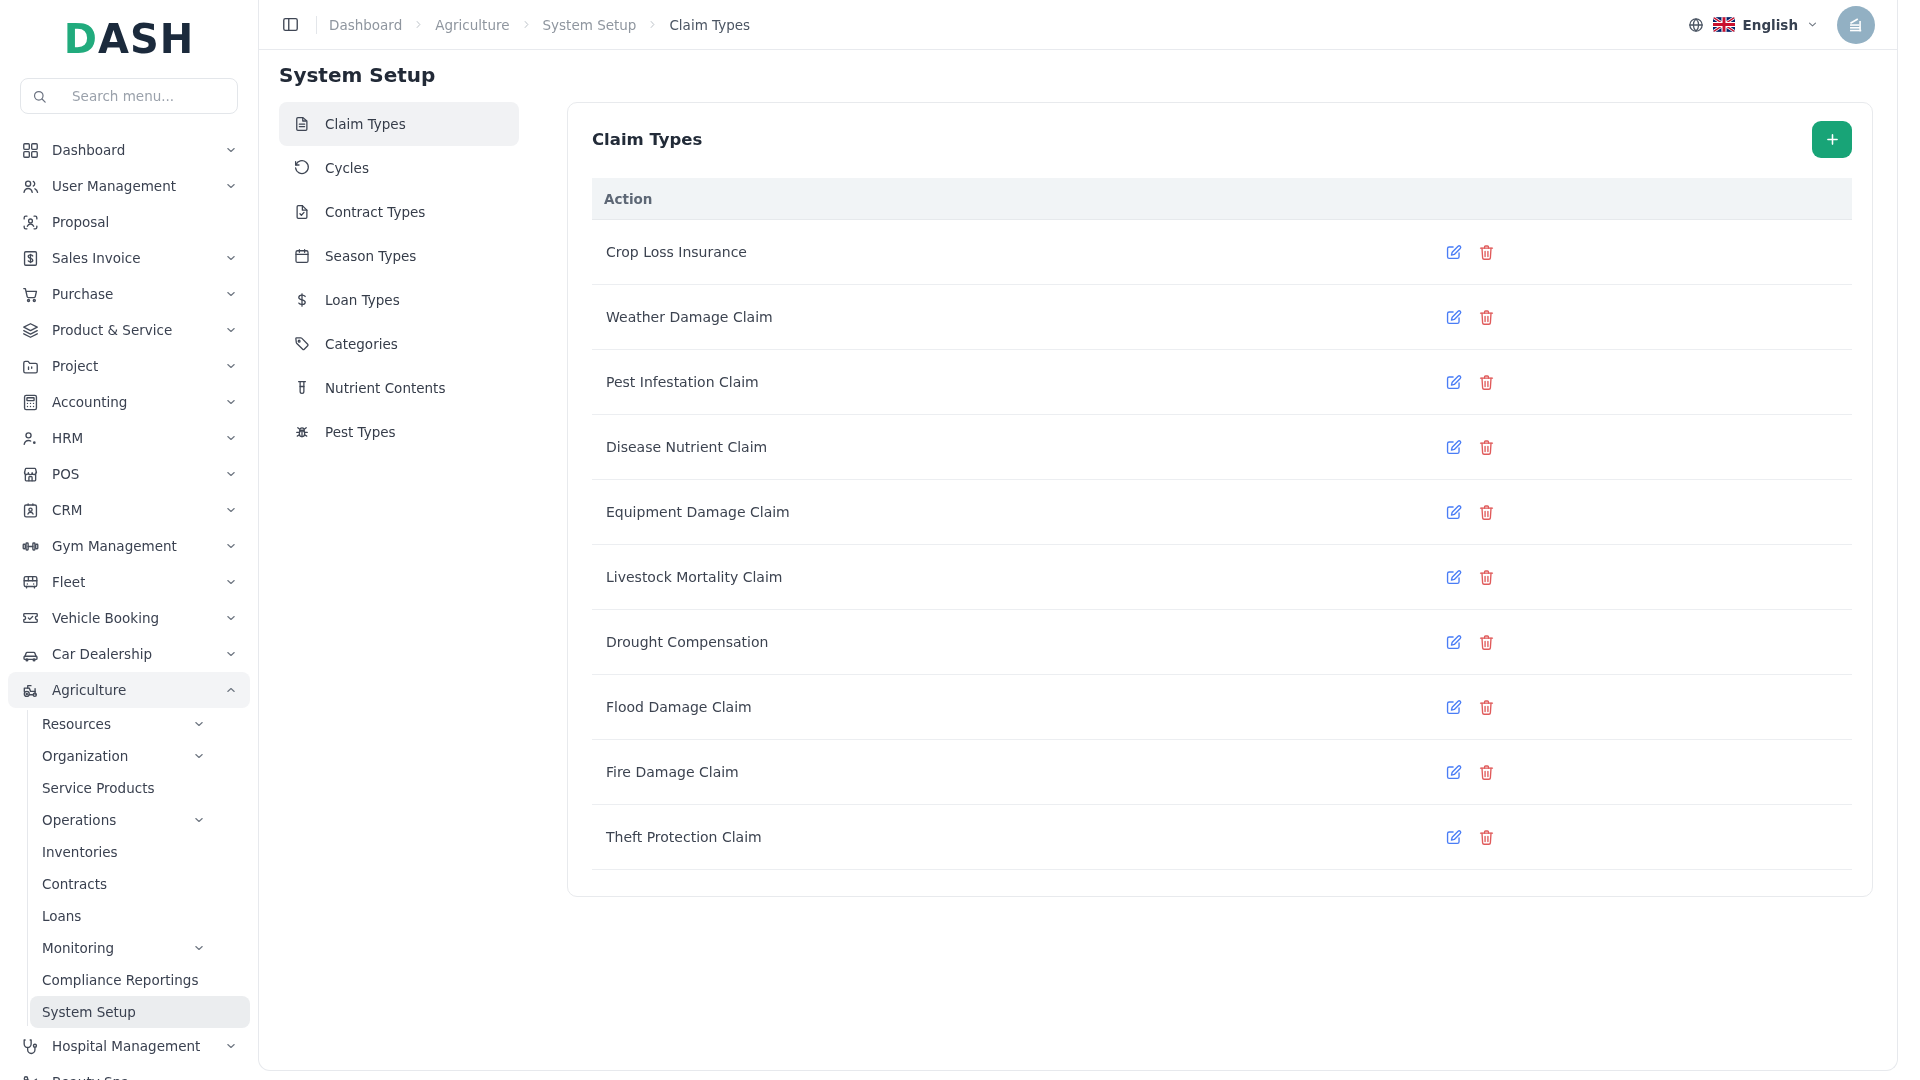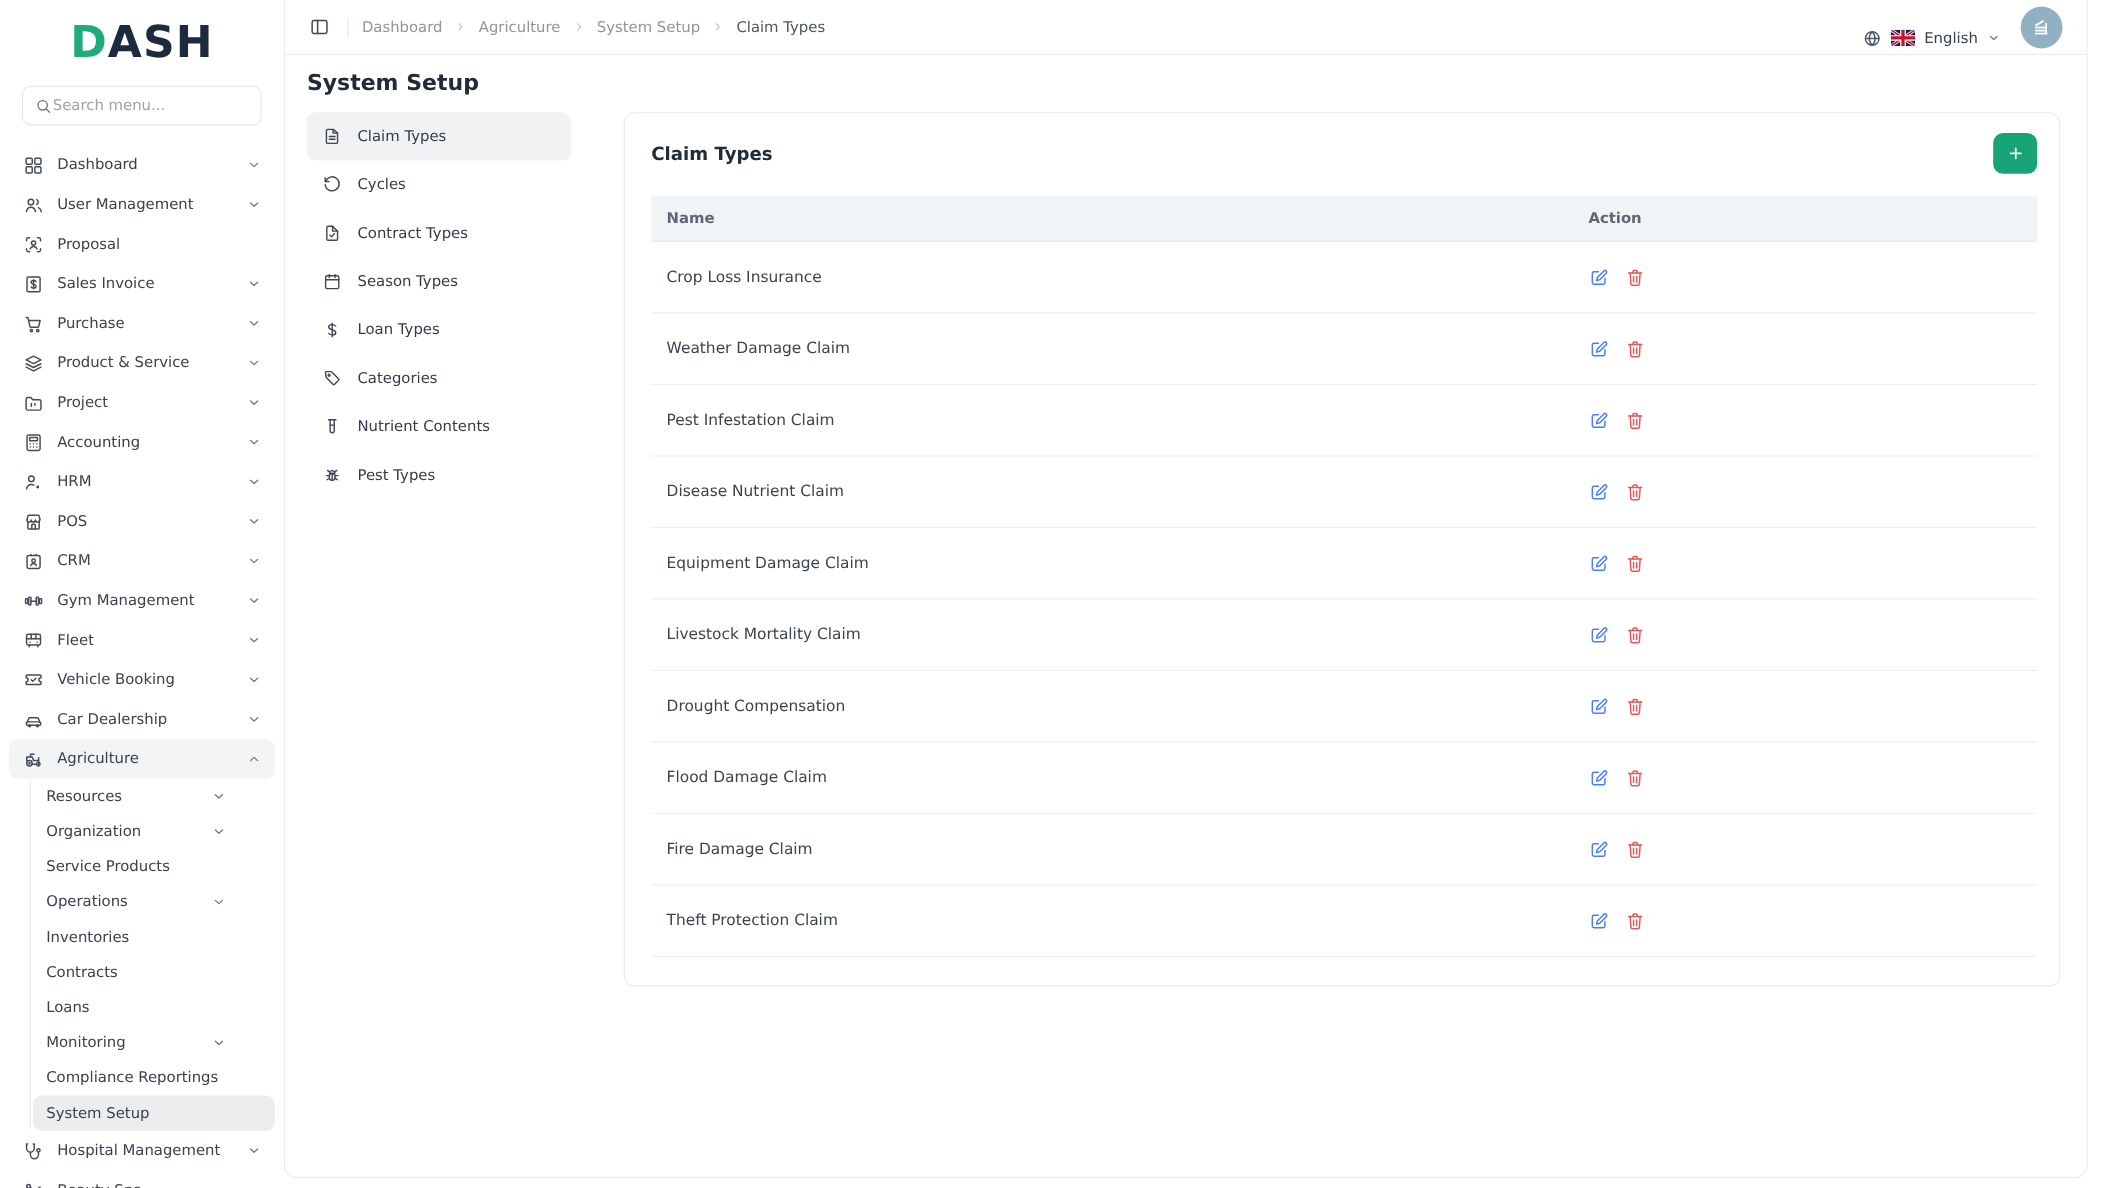--- a/index.html
+++ b/index.html
@@ -6,21 +6,21 @@
   html,body { width:1920px; height:1080px; overflow:hidden; background:#fff;
     font-family:"DejaVu Sans","Liberation Sans",sans-serif; color:#3a4150; }
   .app { display:flex; width:1920px; height:1080px; }
 
   
   .sidebar { width:258px; flex:none; background:#fff; height:1080px; overflow:hidden; }
   .logo { text-align:center; padding-top:16px; font-size:40px; font-weight:800; letter-spacing:1px; }
   .logo .lg-a { color:var(--logo-green,#21ab7d); }
   .logo .lg-b { color:var(--logo-navy,#1b2a3c); }
   .searchbox { margin:16px 20px 10px 20px; height:36px; border:1px solid #e3e6ea; border-radius:8px;
-    display:flex; align-items:center; gap:0; padding:0 10px; background:#fff; }
+    display:flex; align-items:center; gap:24px; padding:0 10px; background:#fff; }
   .searchbox .ic { width:17px; height:17px; color:#6b7280; flex:none; }
   .searchbox input { border:none; outline:none; width:100%; font-size:13.5px; color:#374151; background:transparent;
     font-family:inherit; }
   .searchbox input::placeholder { color:#9aa1ab; }
   .menu { padding-top:8px; }
   .mi { height:36px; margin:0 8px; padding:0 12px 0 13px; display:flex; align-items:center; gap:12px;
     border-radius:8px; font-size:13.5px; color:#3a4150; cursor:pointer; }
   .mi .ic { width:19px; height:19px; color:#444b59; flex:none; }
   .mi .lbl { white-space:nowrap; overflow:hidden; }
   .mi .chev { width:14px; height:14px; color:#6e7681; margin-left:auto; flex:none; }
@@ -39,21 +39,21 @@
     padding:0 22px 0 17px; }
   .tb-left { display:flex; align-items:center; gap:12px; }
   .panel-btn { width:28px; height:28px; border:none; background:transparent; color:#3f4654; cursor:pointer;
     display:flex; align-items:center; justify-content:center; }
   .panel-btn .ic { width:19px; height:19px; }
   .tb-div { width:1px; height:18px; background:#e3e6ea; }
   .crumbs { display:flex; align-items:center; gap:10px; font-size:13.5px; }
   .crumb { color:#8f969f; cursor:pointer; }
   .crumb.current { color:#4b5563; cursor:default; }
   .crumb-sep { width:13px; height:13px; color:#b6bcc3; }
-  .tb-right { margin-left:auto; display:flex; align-items:flex-end; gap:18px; }
+  .tb-right { margin-left:auto; display:flex; align-items:center; gap:18px;font-weight:bold; }
   .lang { display:flex; align-items:center; gap:8px; cursor:pointer; }
   .lang .globe { width:18px; height:18px; color:#4b5563; }
   .flag { width:22px; height:15px; border-radius:2.5px; overflow:hidden; display:block; }
   .lang-label { font-size:13.5px; color:#374151; }
   .lang .chev { width:13px; height:13px; color:#6e7681; }
   .avatar { width:38px; height:38px; border-radius:50%; background:var(--avatar-bg,#92b0c3);
     display:flex; align-items:center; justify-content:center; cursor:pointer; flex:none; }
   .avatar svg { width:22px; height:22px; }
 
   .content { flex:1; padding:13px 24px 0 20px; overflow:hidden; }
@@ -616,21 +616,20 @@
             <h2 class="card-title">Claim Types</h2>
             <button class="add-btn">
                 <svg class="ic">
                   <use href="#i-plus"></use>
                 </svg>
               </button>
           </div>
 
           <div class="tbl">
             <div class="thead">
-              <div class="th col-name">Name</div>
               <div class="th col-action">Action</div>
             </div>
 
             <div class="trow">
                 <div class="col-name tname">Crop Loss Insurance</div>
                 <div class="col-action tact">
                   <button class="act edit">
                     <svg class="ic">
                       <use href="#i-edit"></use>
                     </svg>

